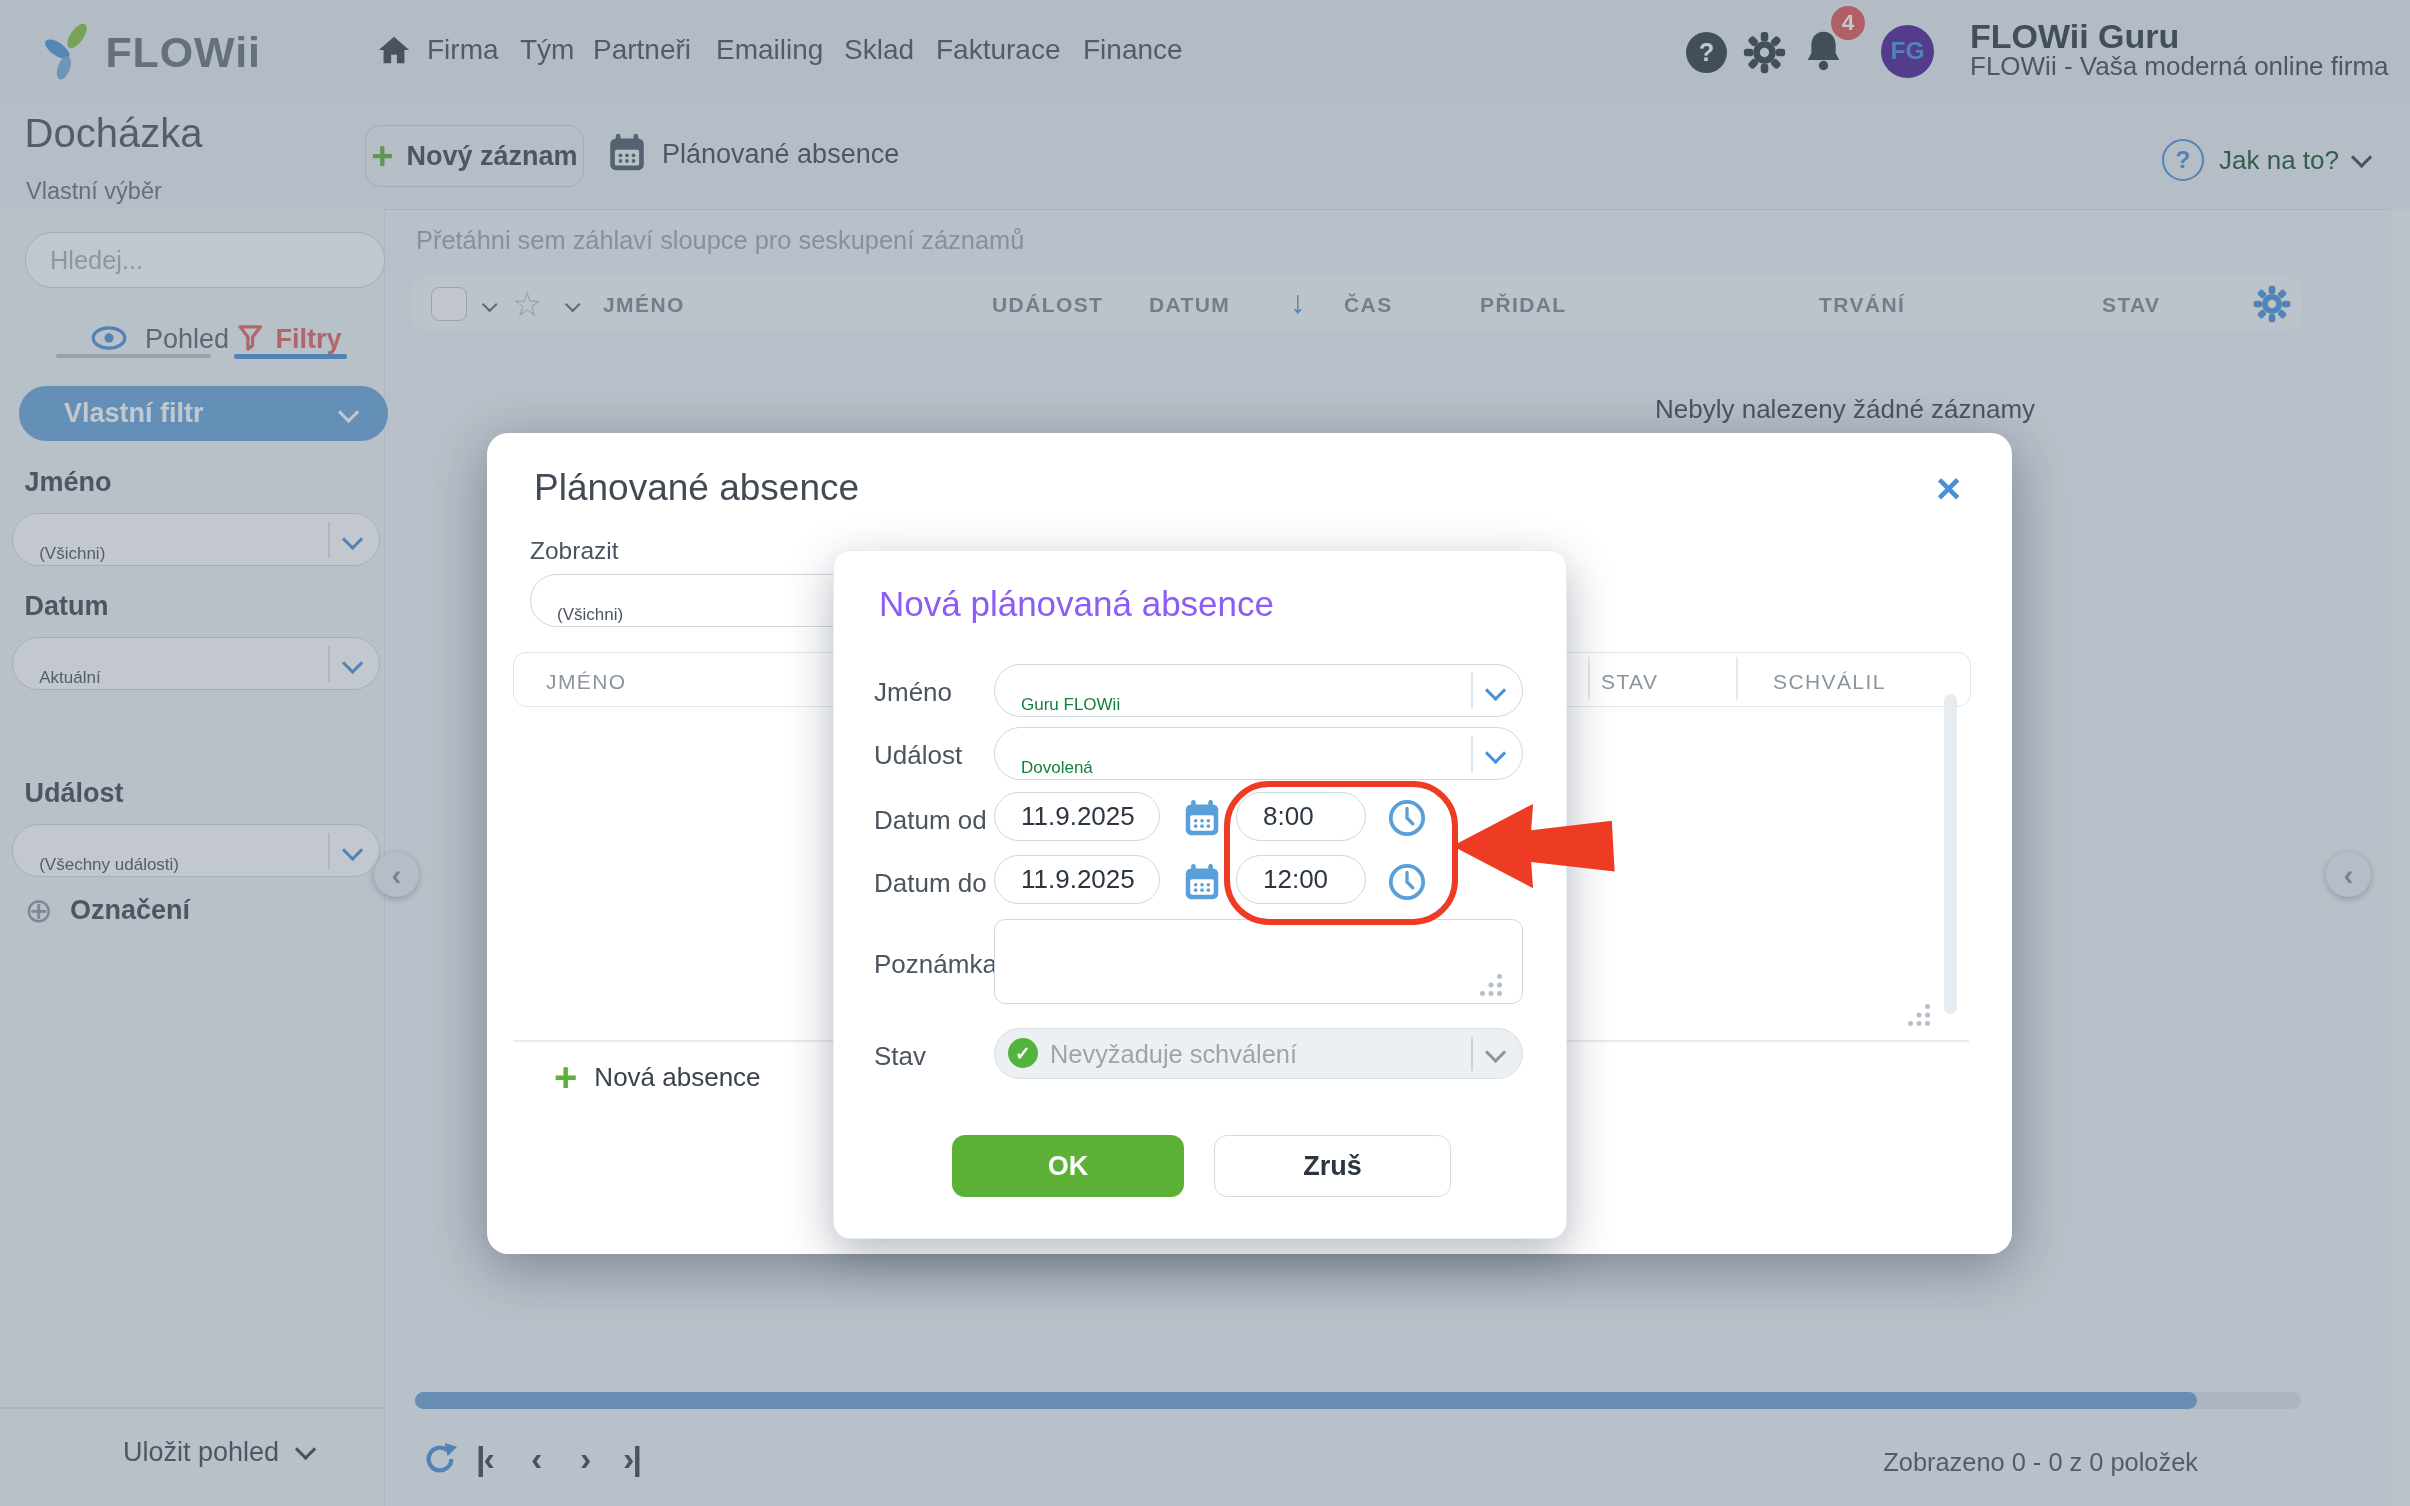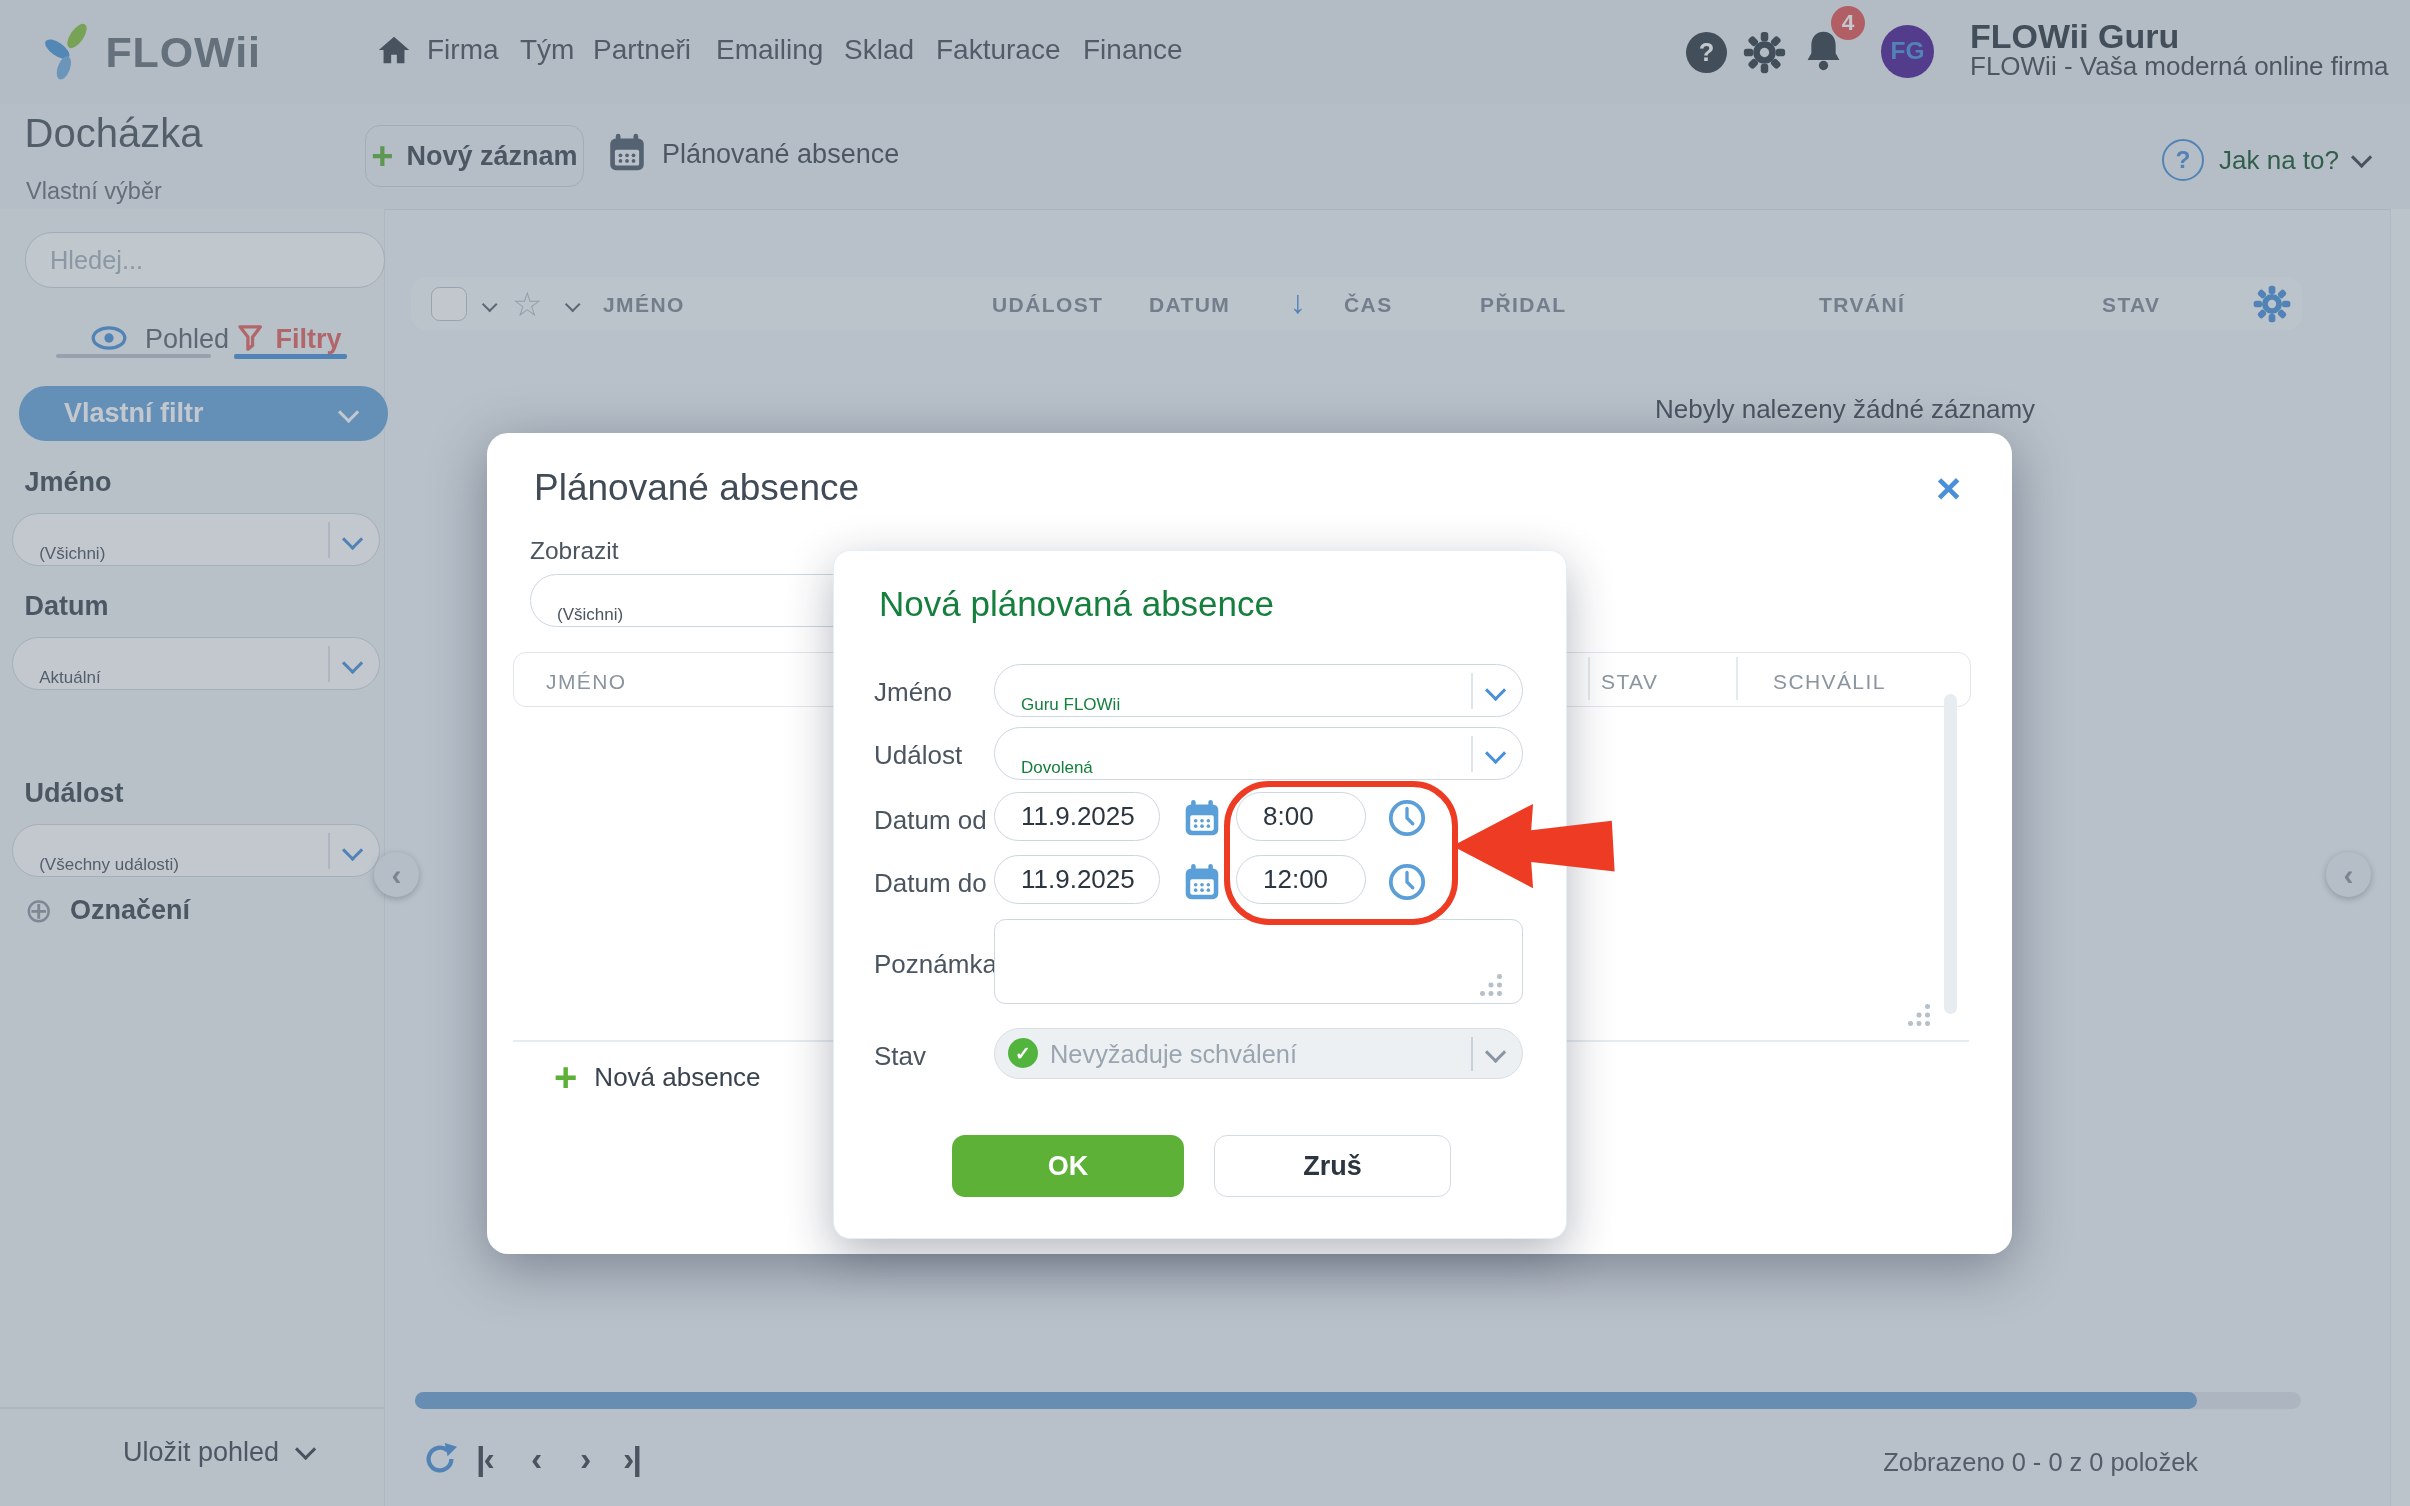--- a/index.html
+++ b/index.html
@@ -82,21 +82,21 @@
   .mth{top:670px;font-size:21px;color:#8a95a0;letter-spacing:1.4px;z-index:61;}
   .vdiv{top:657px;width:1.9px;height:43px;background:#e4eaef;z-index:61;}
   .vscroll{left:1944px;top:694px;width:13px;height:320px;border-radius:6.6px;background:#e7ecf0;z-index:61;}
   .mdivider{left:513px;top:1040px;width:1456px;height:1.9px;background:#e7ecf0;z-index:61;}
   .new-absence{left:554px;top:1057px;display:flex;align-items:center;gap:17px;z-index:61;}
   .new-absence .plus{font-size:40px;font-weight:bold;color:#5cb136;line-height:1;}
   .new-absence .lbl{font-size:26px;font-weight:500;color:#39434e;}
   
   .dialog{left:833px;top:550px;width:732px;height:687px;background:#fff;border:0.9px solid #e4eef6;border-radius:17px;
     box-shadow:0 15px 47px rgba(25,35,55,.32);z-index:70;}
-  .dialog-title{left:879px;top:584px;font-size:35px;font-weight:500;color:#15803d;z-index:71;}
+  .dialog-title{left:879px;top:584px;font-size:35px;font-weight:500;color:#8b5cf6;z-index:71;}
   .dlabel{left:874px;font-size:26px;color:#4b5560;z-index:71;}
   .dselect{left:994px;width:527px;z-index:71;}
   .dselect .val{color:#15803d;}
   .dinput{height:47px;border:1.9px solid #cdd7df;border-radius:25.4px;background:#fff;z-index:71;}
   .dinput input{width:100%;height:100%;border:none;outline:none;background:transparent;border-radius:25.4px;
     padding:0 0 0 26px;font-size:26px;color:#2c3641;font-family:"Liberation Sans",sans-serif;box-sizing:border-box;}
   .textarea{left:994px;top:919px;width:527px;height:83px;border:1.9px solid #cdd7df;border-radius:11.3px;background:#fff;z-index:71;}
   .textarea textarea{width:100%;height:100%;border:none;outline:none;resize:none;background:transparent;box-sizing:border-box;
     border-radius:11.3px;padding:9.4px 15px;font-size:25.4px;font-family:"Liberation Sans",sans-serif;}
   .stav-select{left:994px;top:1028px;width:527px;height:49px;background:#edf0f3;border:1.9px solid #d7dee4;border-radius:26px;z-index:71;}
@@ -268,20 +268,21 @@
   </div>
 
   <div class="abs circle-btn" style="left:374px;top:852px;z-index:5;">‹</div>
 
   <div class="abs" style="left:0;top:1407px;width:384px;height:1.9px;background:#dde4ea;"></div>
   <div class="abs" style="left:123px;top:1437px;display:flex;align-items:center;gap:19px;">
     <span class="save-view">Uložit pohled</span>
     <span class="chev" style="margin-top:-5.6px;"></span>
   </div>
 
+  <div class="abs hint">Přetáhni sem záhlaví sloupce pro seskupení záznamů</div>
 
   <div class="abs thead"></div>
   <div class="abs checkbox"></div>
   <span class="abs chev small" style="left:484px;top:299px;border-color:#5a646e;"></span>
   <span class="abs star">☆</span>
   <span class="abs chev small" style="left:567px;top:299px;border-color:#5a646e;"></span>
   <span class="abs th" style="left:603px;">JMÉNO</span>
   <span class="abs th" style="left:992px;">UDÁLOST</span>
   <span class="abs th" style="left:1149px;">DATUM</span>
   <span class="abs" style="left:1290px;top:284px;font-size:32px;color:#4a90d9;font-weight:bold;">↓</span>

